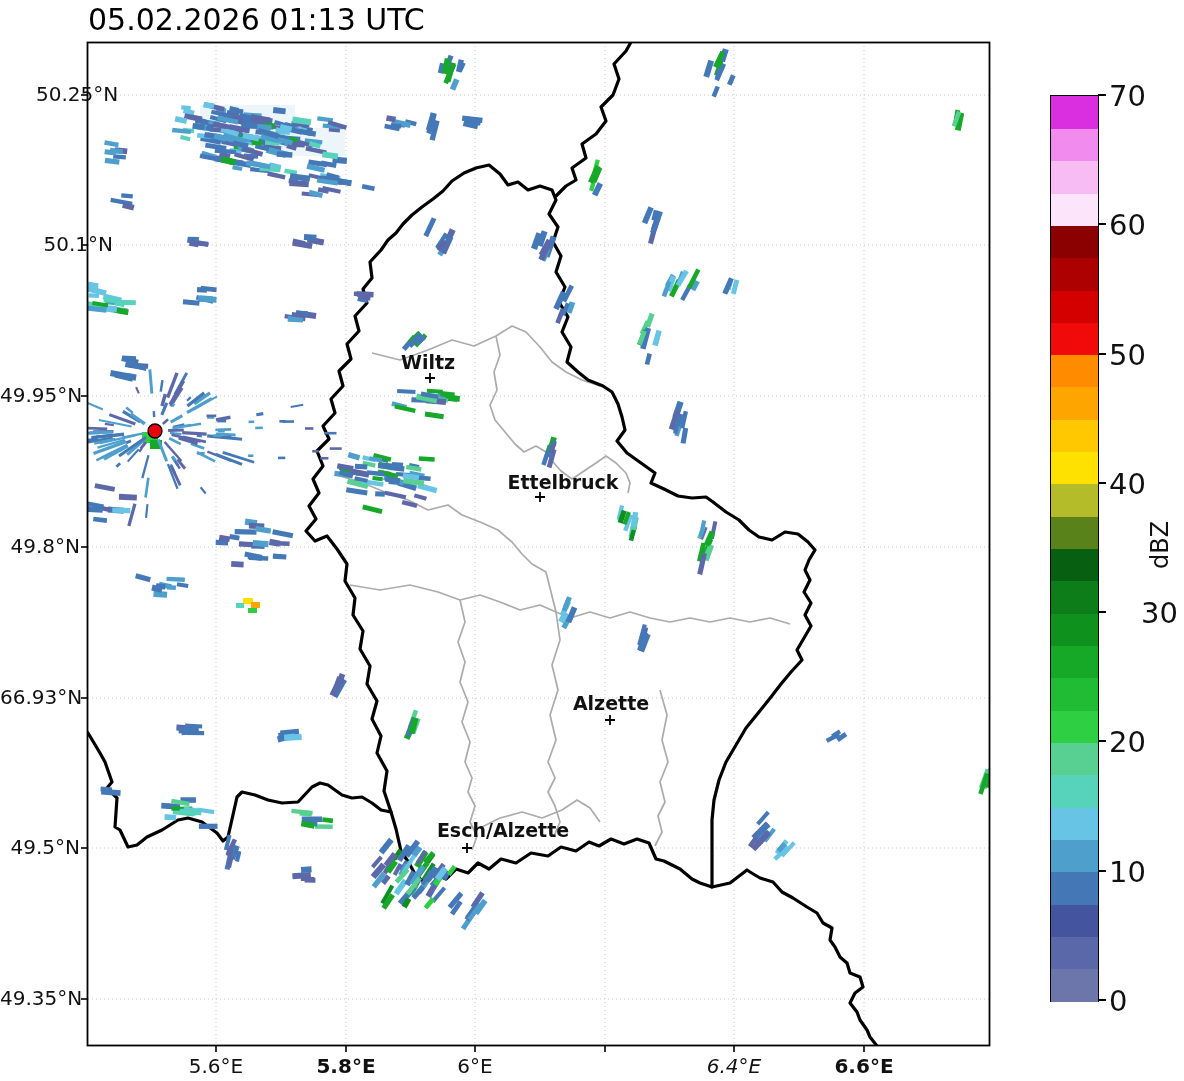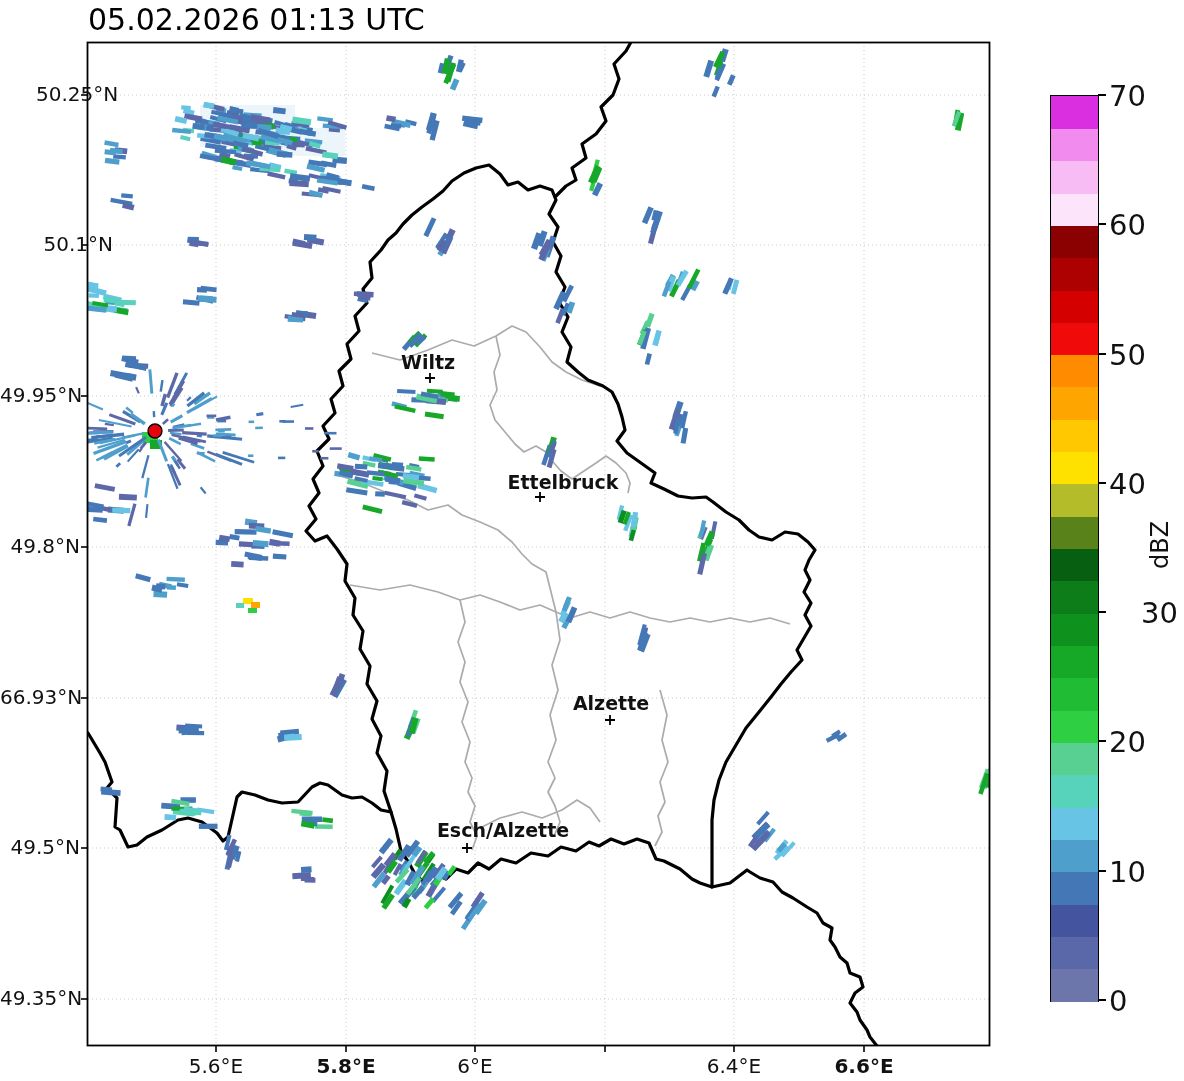--- a/index.html
+++ b/index.html
@@ -802,21 +802,21 @@
       <div class="lat-label" style="top: 232px; padding-left: 33px;">50.1°N</div>
       <div class="lat-label" style="top: 383px;">49.95°N</div>
       <div class="lat-label" style="top: 534px;">49.8°N</div>
       <div class="lat-label" style="top: 685px;">66.93°N</div>
       <div class="lat-label" style="top: 835px;">49.5°N</div>
       <div class="lat-label" style="top: 986px;">49.35°N</div>
       <div class="lon-label" style="left: 171px; top: 1054px;">5.6°E</div>
       <div class="lon-label" style="left: 301px; top: 1054px; font-weight: bold;">5.8°E</div>
       <div class="lon-label" style="left: 430px; top: 1054px;">6°E</div>
       <div class="lon-label" style="left: 544px; top: 1054px; margin-top: 44px;">6.2°E</div>
-      <div class="lon-label" style="left: 689px; top: 1054px;">6.4°E</div>
+      <div class="lon-label" style="left: 689px; top: 1054px; font-style: italic;">6.4°E</div>
       <div class="lon-label" style="left: 819px; top: 1054px; font-weight: bold;">6.6°E</div>
       <div class="city-label" style="left: 428px; top: 362px;">Wiltz</div>
       <div class="city-label" style="left: 563px; top: 482px;">Ettelbruck</div>
       <div class="city-label" style="left: 611px; top: 703px;">Alzette</div>
       <div class="city-label" style="left: 503px; top: 830px;">Esch/Alzette</div>
       <div class="cb-tick" style="left: 1098px; top: 999px;"></div>
       <div class="cb-tick-label" style="left: 1109px; top: 984px;">0</div>
       <div class="cb-tick" style="left: 1098px; top: 869.714px;"></div>
       <div class="cb-tick-label" style="left: 1109px; top: 854.714px;">10</div>
       <div class="cb-tick" style="left: 1098px; top: 740.429px;"></div>

